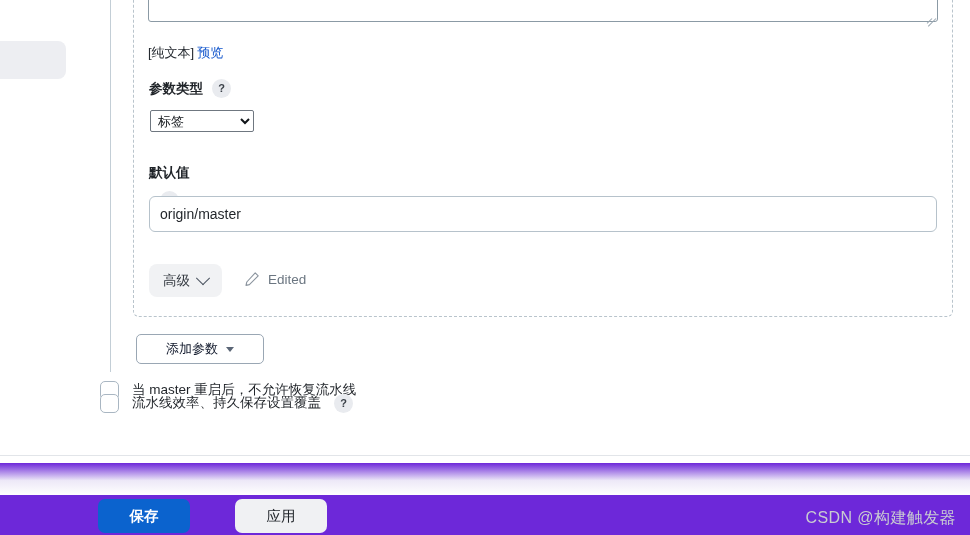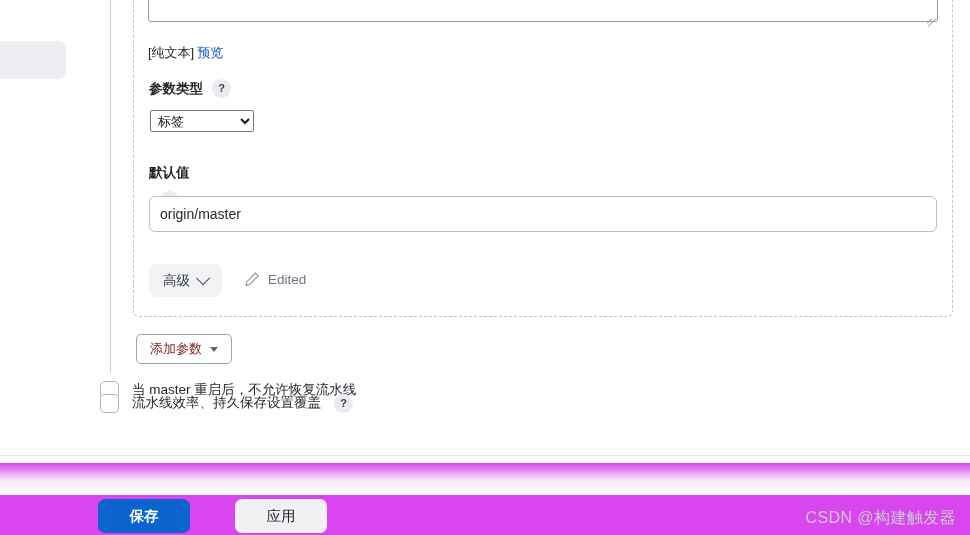--- a/index.html
+++ b/index.html
@@ -215,30 +215,30 @@
     color: #6b7681;
   }
   .pencil-icon { width: 16px; height: 16px; display: block; flex: none; }
 
   
   .add-param-btn {
     position: absolute;
     left: 136px;
     top: 334px;
     height: 30px;
-    padding: 0 13px;
+    padding: 0 29px;
     display: inline-flex;
     align-items: center;
     gap: 8px;
     background: #ffffff;
     border: 1px solid #9aa7b4;
     border-radius: 5px;
     font-family: "Liberation Sans", sans-serif;
     font-size: 13px;
-    color: #7f1d1d;
+    color: #0f172a;
     cursor: pointer;
     white-space: nowrap;
   }
   .caret-down {
     width: 0; height: 0;
     border-left: 4.5px solid transparent;
     border-right: 4.5px solid transparent;
     border-top: 5px solid #5b6676;
     flex: none;
   }
@@ -290,21 +290,21 @@
     background: #e2e5e9;
   }
 
   
   .sticky-footer {
     position: absolute;
     left: 0;
     right: 0;
     bottom: 0;
     height: 72px;
-    background: #d946ef;
+    background: #6d28d9;
   }
   .footer-fade {
     position: absolute;
     left: 0;
     right: 0;
     top: 0;
     height: 32px;
     background: linear-gradient(to bottom, rgba(255,255,255,0) 0%, rgba(248,249,250,0.92) 55%, #ffffff 100%);
     pointer-events: none;
   }

